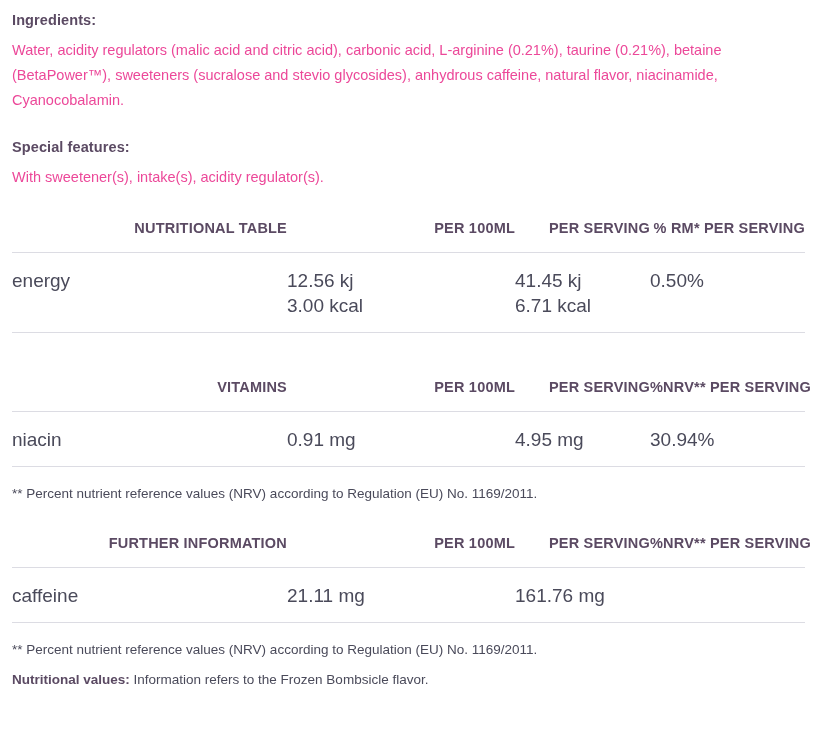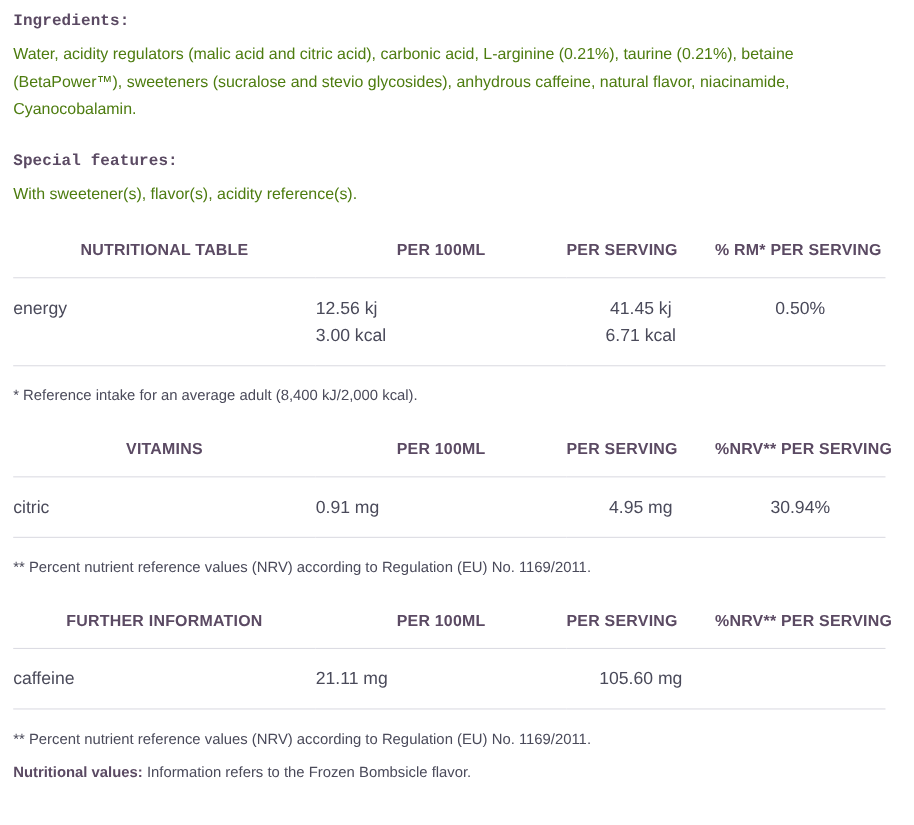--- a/index.html
+++ b/index.html
@@ -18,26 +18,25 @@
     padding: 12px 26px 0 12px;
     box-sizing: border-box;
     width: 831px;
   }
   .sect-title {
     font-size: 14.5px;
     font-weight: bold;
     color: #5b4a63;
     margin: 0 0 10px 0;
     letter-spacing: 0.1px;
-    font-family: Liberation Mono, monospace;
   }
   .body-text {
     font-size: 14.5px;
     line-height: 25px;
-    color: #4d7c0f;
+    color: #ec4899;
     margin: 0;
     max-width: 790px;
   }
   .gap-26 { height: 26px; }
   .gap-16 { height: 16px; }
   .gap-8  { height: 8px; }
   .gap-30 { height: 30px; }
 
   table.nt {
     width: 793px;
@@ -46,37 +45,37 @@
   }
   table.nt col.c1 { width: 275px; }
   table.nt col.c2 { width: 228px; }
   table.nt col.c3 { width: 135px; }
   table.nt col.c4 { width: 155px; }
 
   table.nt thead th {
     font-size: 14.5px;
     font-weight: bold;
     color: #5b4a63;
-    text-align: center;
+    text-align: right;
     padding: 0 0 16px 0;
     letter-spacing: 0.2px;
     vertical-align: bottom;
     white-space: nowrap;
   }
-  table.nt thead th.r { text-align: left; }
+  table.nt thead th.r { text-align: right; }
   table.nt thead tr { border-bottom: 1px solid #dcdce3; }
 
   table.nt tbody td {
-    font-size: 16px;
+    font-size: 19px;
     color: #4a4a5a;
     padding: 15px 0 14px 0;
     vertical-align: top;
     line-height: 25px;
   }
-  table.nt tbody td.r { text-align: center; }
+  table.nt tbody td.r { text-align: left; }
   table.nt tbody tr { border-bottom: 1px solid #dcdce3; }
 
   .sub2 { display: block; }
   .footnote {
     font-size: 13.5px;
     color: #4a4a5a;
     margin: 0;
     line-height: 22px;
   }
   .bold-inline {
@@ -96,21 +95,21 @@
 
   <div>
     <div class="sect-title">Ingredients:</div>
     <p class="body-text">Water, acidity regulators (malic acid and citric acid), carbonic acid, L-arginine (0.21%), taurine (0.21%), betaine (BetaPower™), sweeteners (sucralose and stevio glycosides), anhydrous caffeine, natural flavor, niacinamide, Cyanocobalamin.</p>
   </div>
 
   <div class="gap-26"></div>
 
   <div>
     <div class="sect-title">Special features:</div>
-    <p class="body-text">With sweetener(s), flavor(s), acidity reference(s).</p>
+    <p class="body-text">With sweetener(s), intake(s), acidity regulator(s).</p>
   </div>
 
   <div class="gap-30"></div>
 
   <table class="nt">
     <colgroup>
         <col class="c1">
         <col class="c2">
         <col class="c3">
         <col class="c4">
@@ -133,42 +132,41 @@
         <td class="r">
           <span class="sub2">41.45 kj</span>
           <span class="sub2">6.71 kcal</span>
         </td>
         <td class="r">0.50%</td>
       </tr>
     </tbody>
   </table>
 
   <div class="gap-16"></div>
-  <p class="footnote">* Reference intake for an average adult (8,400 kJ/2,000 kcal).</p>
 
   <div class="gap-30"></div>
 
   <table class="nt">
     <colgroup>
         <col class="c1">
         <col class="c2">
         <col class="c3">
         <col class="c4">
       </colgroup>
     <thead>
       <tr>
         <th>VITAMINS</th>
         <th>PER 100ML</th>
         <th class="r">PER SERVING</th>
         <th class="r">%NRV** PER SERVING</th>
       </tr>
     </thead>
     <tbody>
       <tr>
-        <td>citric</td>
+        <td>niacin</td>
         <td>0.91 mg</td>
         <td class="r">4.95 mg</td>
         <td class="r">30.94%</td>
       </tr>
     </tbody>
   </table>
 
   <div class="gap-16"></div>
   <p class="footnote">** Percent nutrient reference values (NRV) according to Regulation (EU) No. 1169/2011.</p>
 
@@ -186,21 +184,21 @@
         <th>FURTHER INFORMATION</th>
         <th>PER 100ML</th>
         <th class="r">PER SERVING</th>
         <th class="r">%NRV** PER SERVING</th>
       </tr>
     </thead>
     <tbody>
       <tr>
         <td>caffeine</td>
         <td>21.11 mg</td>
-        <td class="r">105.60 mg</td>
+        <td class="r">161.76 mg</td>
         <td class="r"></td>
       </tr>
     </tbody>
   </table>
 
   <div class="gap-16"></div>
   <p class="footnote">** Percent nutrient reference values (NRV) according to Regulation (EU) No. 1169/2011.</p>
 
   <div class="gap-8"></div>
 

